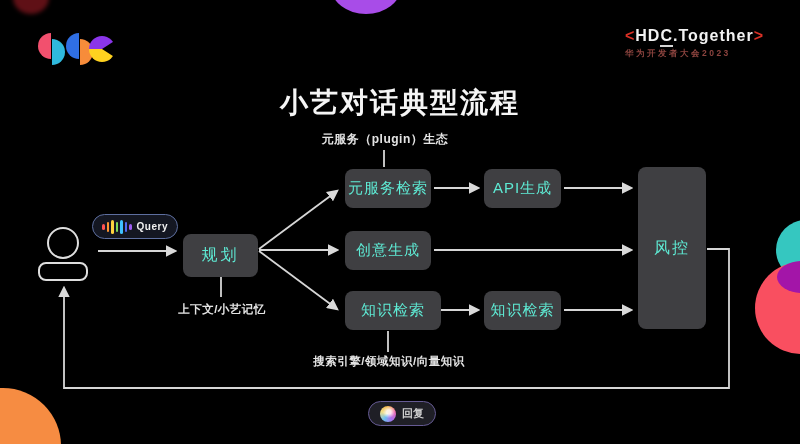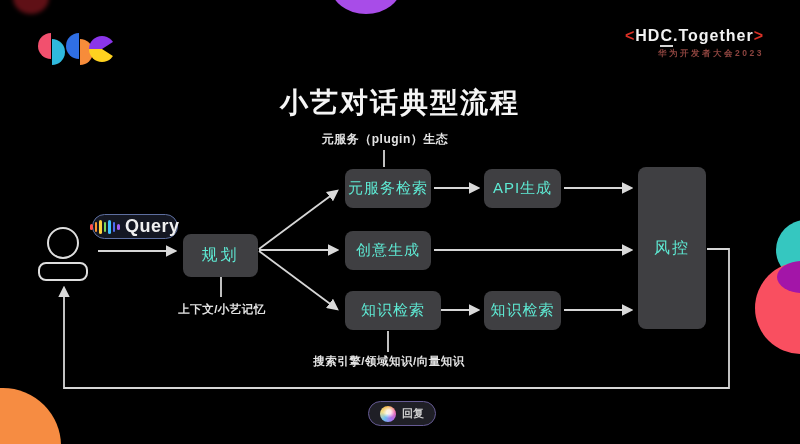--- a/index.html
+++ b/index.html
@@ -11,21 +11,21 @@
   .decor{position:absolute;z-index:0;}
   .d-redglow{left:13px;top:-18px;width:36px;height:32px;border-radius:50%;background:#5f1016;filter:blur(2px);}
   .d-purple{left:331px;top:-40px;width:70px;height:54px;border-radius:50%;background:#a84ce8;}
   .d-teal{left:776px;top:220px;width:60px;height:60px;border-radius:50%;background:#35c7c0;}
   .d-pink{left:755px;top:262px;width:92px;height:92px;border-radius:50%;background:#f94f60;}
   .d-magenta{left:777px;top:261px;width:50px;height:32px;border-radius:50%;background:#a315a8;}
   .d-orange{left:-55px;top:388px;width:116px;height:116px;border-radius:50%;background:#f68c42;}
 
   
   .logo{left:36px;top:30px;z-index:2;}
-  .brand{right:36px;top:28px;z-index:2;text-align:right;line-height:1;}
+  .brand{right:36px;top:28px;z-index:2;text-align:left;line-height:1;}
   .brand-line{font-size:16px;font-weight:bold;letter-spacing:1px;color:#f2f2f2;white-space:nowrap;}
   .brand-line .br{color:#d93025;}
   .brand-line .cu{border-bottom:2px solid #d5d5d5;padding-bottom:1px;}
   .brand-sub{margin-top:5px;font-size:8.5px;letter-spacing:2.5px;color:#8d443f;font-weight:bold;white-space:nowrap;}
   .title{left:0;top:84px;width:800px;text-align:center;font-size:28px;font-weight:bold;
          letter-spacing:2px;color:#f5f5f5;z-index:2;}
 
   
   .node{position:absolute;z-index:2;background:#3f3f42;border-radius:8px;display:flex;
         align-items:center;justify-content:center;color:#5eead4;font-size:15px;letter-spacing:1px;}
@@ -47,21 +47,21 @@
   
   .person-head{left:47px;top:227px;width:32px;height:32px;border:2.5px solid #dedede;
                border-radius:50%;box-sizing:border-box;z-index:2;background:#000;}
   .person-body{left:38px;top:262px;width:50px;height:19px;border:2.5px solid #dedede;
                border-radius:8px;box-sizing:border-box;z-index:2;background:#000;}
 
   
   .pill{position:absolute;z-index:3;display:flex;align-items:center;justify-content:center;
         box-sizing:border-box;border-radius:13px;}
   .query-pill{left:92px;top:214px;width:86px;height:25px;background:#141722;border:1.5px solid #5e6fa0;gap:5px;}
-  .query-label{font-size:18px;font-weight:bold;color:#f0f0f0;letter-spacing:0.5px;}
+  .query-label{font-size:10px;font-weight:bold;color:#f0f0f0;letter-spacing:0.5px;}
   .wave{display:flex;align-items:center;gap:2px;}
   .wave i{display:block;width:2.5px;border-radius:2px;}
   .reply-pill{left:368px;top:401px;width:68px;height:25px;background:#1f1f26;border:1px solid #655a93;gap:6px;}
   .reply-icon{width:16px;height:16px;border-radius:50%;
       background:radial-gradient(circle at 55% 38%, rgba(255,255,255,0.85) 0 16%, rgba(255,255,255,0) 46%),
                  conic-gradient(#f2b03f,#f06fb2,#a86ff0,#6fc0f0,#f2e08a,#f2b03f);}
   .reply-label{font-size:11px;color:#cfcfcf;font-weight:bold;}
 
   svg.connectors{position:absolute;left:0;top:0;z-index:1;}
 </style>

